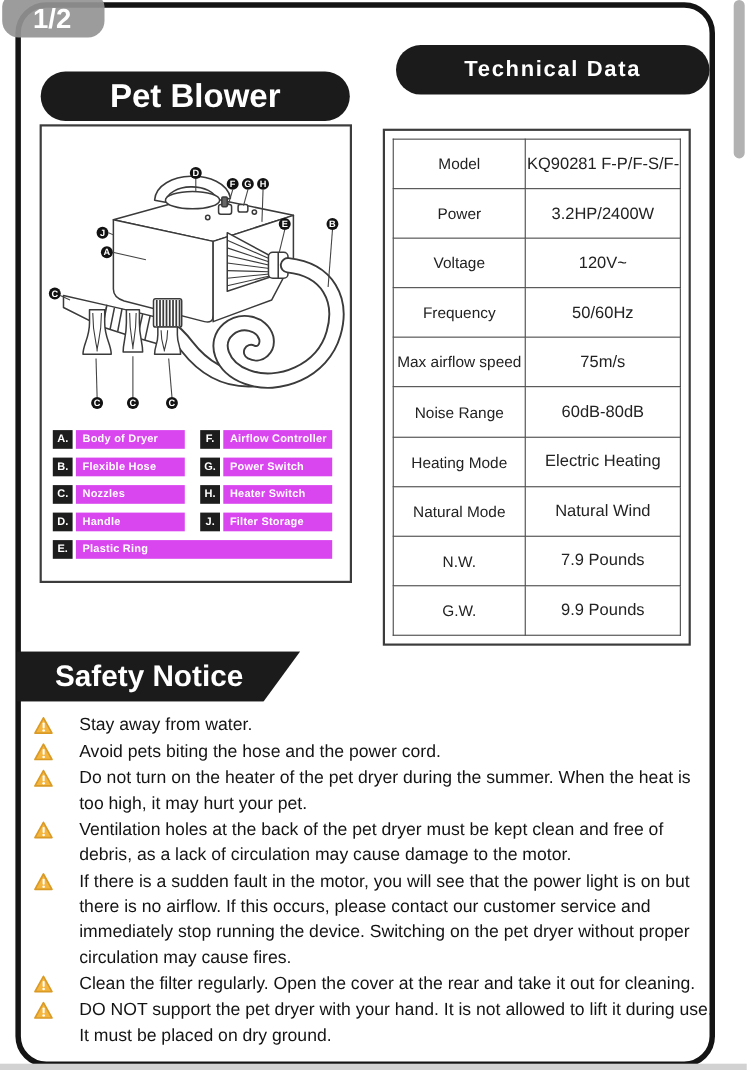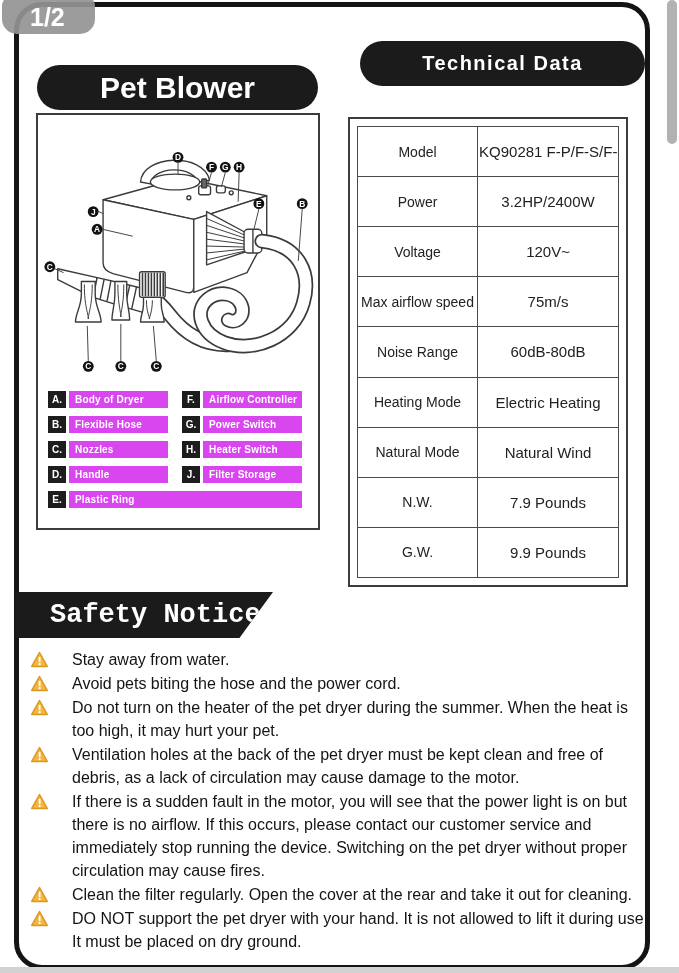--- a/index.html
+++ b/index.html
@@ -40,21 +40,21 @@
   .spec-table{width:100%;height:100%;border-collapse:collapse;table-layout:fixed;}
   .spec-table td{border:1px solid #4a4a4a;text-align:center;vertical-align:middle;
                  font-size:14px;color:#222;white-space:nowrap;overflow:hidden;}
   .spec-table td.val{font-size:15px;}
   .spec-table col.c1{width:46%;}
   .spec-table col.c2{width:54%;}
 
   
   .safety-banner{position:absolute;left:15px;top:592px;width:258px;height:46px;background:#1b1b1b;
                  clip-path:polygon(0 0,100% 0,87% 100%,0 100%);
-                 color:#fff;font-size:27px;font-weight:bold;line-height:46px;padding-left:35px;box-sizing:border-box;font-family:Liberation Mono, monospace;}
+                 color:#fff;font-size:27px;font-weight:bold;line-height:46px;padding-left:35px;box-sizing:border-box;}
   .safety-list{position:absolute;left:30px;top:648px;width:618px;}
   .s-item{display:flex;gap:23px;margin-bottom:1px;}
   .s-item .warn{flex-shrink:0;margin-top:3px;}
   .s-item .txt{font-size:16px;line-height:23px;color:#141414;}
 
   
   .callout circle{fill:#121212;}
   .callout text{fill:#fff;font-size:8.5px;font-weight:bold;text-anchor:middle;font-family:"Liberation Sans",sans-serif;}
   .leader{stroke:#444;stroke-width:1;fill:none;}
 </style>
@@ -260,20 +260,24 @@
           </tr>
           <tr>
             <td>Power</td>
             <td class="val">3.2HP/2400W</td>
           </tr>
           <tr>
             <td>Voltage</td>
             <td class="val">120V~</td>
           </tr>
           <tr>
+            <td>Frequency</td>
+            <td class="val">50/60Hz</td>
+          </tr>
+          <tr>
             <td>Max airflow speed</td>
             <td class="val">75m/s</td>
           </tr>
           <tr>
             <td>Noise Range</td>
             <td class="val">60dB-80dB</td>
           </tr>
           <tr>
             <td>Heating Mode</td>
             <td class="val">Electric Heating</td>

